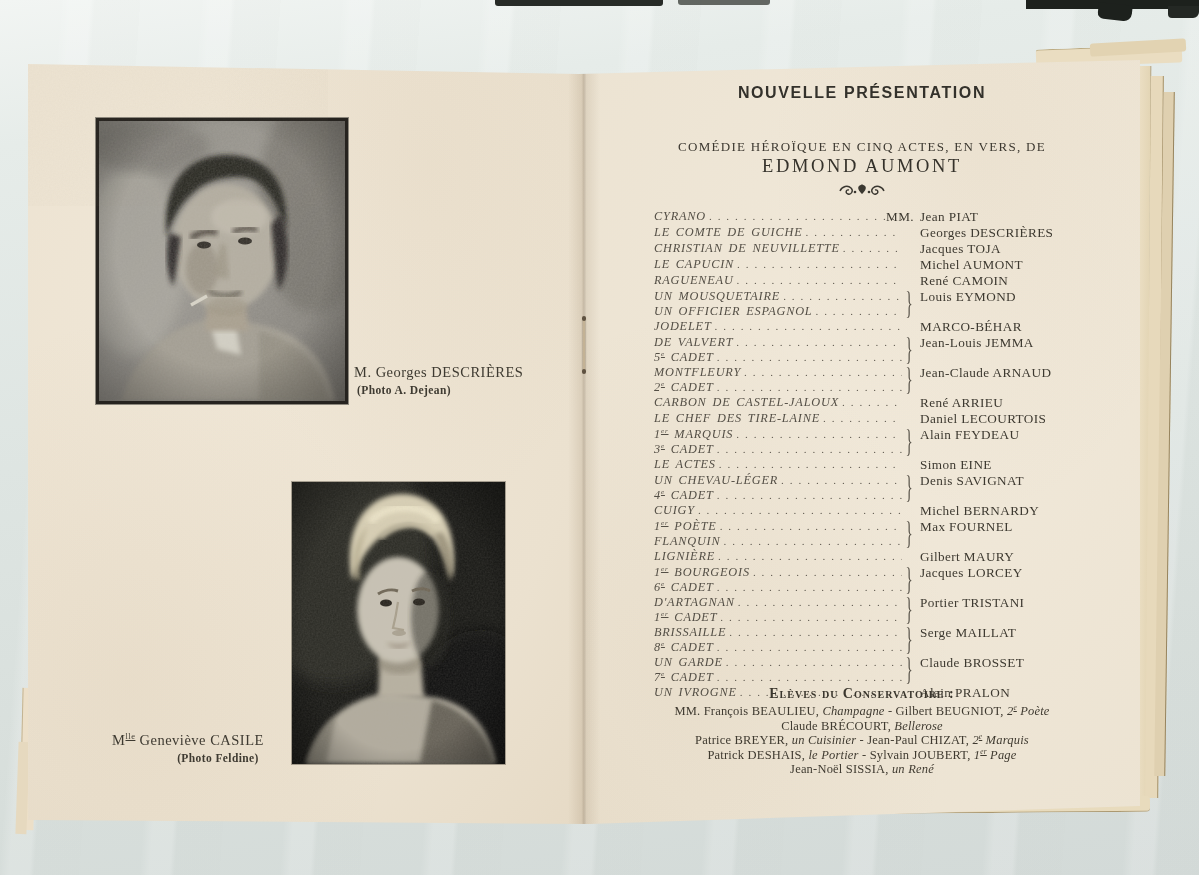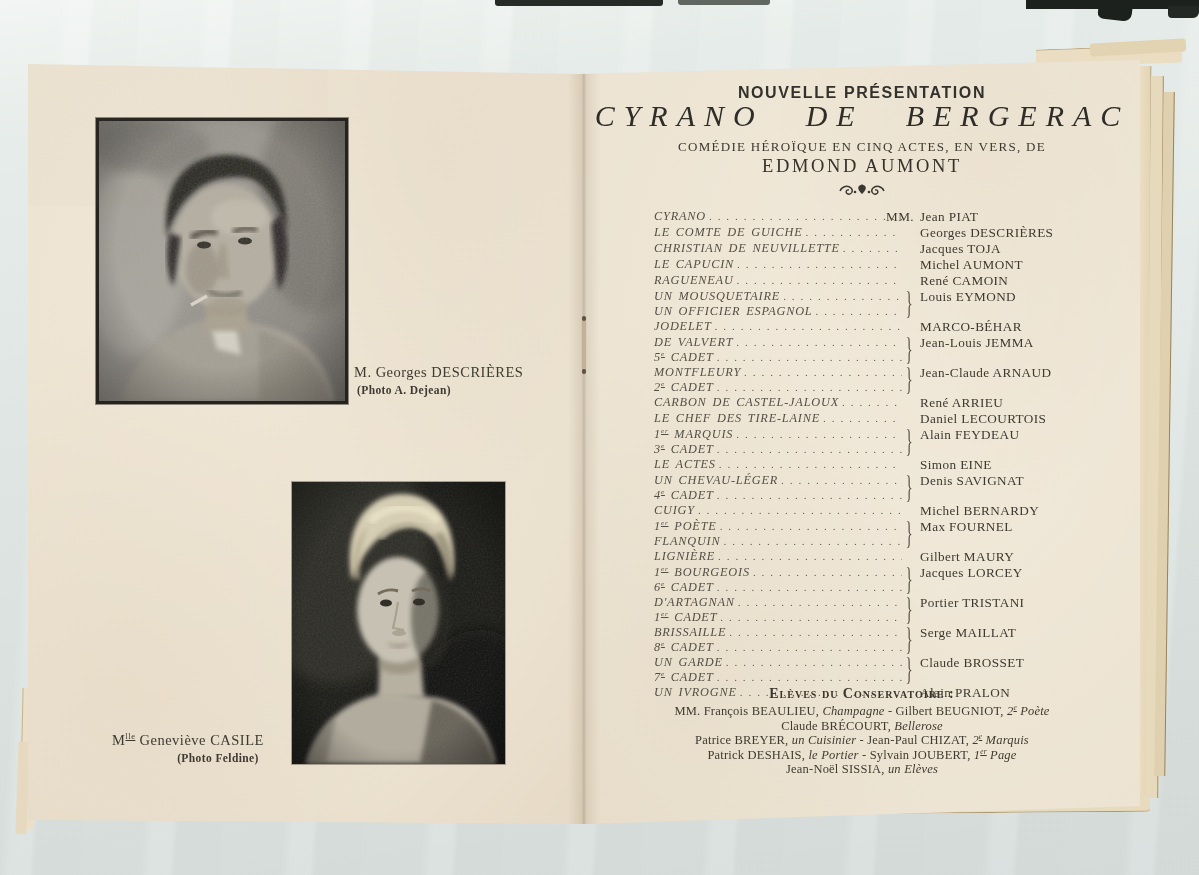--- a/index.html
+++ b/index.html
@@ -205,21 +205,20 @@
         <rect width="213" height="282" fill="url(#p2vig)"></rect>
       </svg>
     </figure>
     <div class="caption caption2">
       <div class="cap-name">M<sup>lle</sup> Geneviève CASILE</div>
       <div class="cap-credit">(Photo Feldine)</div>
     </div>
 
     <div class="rp">
       <div class="kicker">NOUVELLE PRÉSENTATION</div>
-      <div class="title">CYRANO DE BERGERAC</div>
       <div class="subtitle">COMÉDIE HÉROÏQUE EN CINQ ACTES, EN VERS, DE</div>
       <div class="author">EDMOND AUMONT</div>
       <div class="ornament">
         <svg width="46" height="16" viewBox="0 0 46 16">
           <path d="M1,9 C3,4 9,3 12,6 C15,9 12,13 9,12 C6,11 7,7 10,8" fill="none" stroke="#3b3831" stroke-width="1.4"></path>
           <path d="M45,9 C43,4 37,3 34,6 C31,9 34,13 37,12 C40,11 39,7 36,8" fill="none" stroke="#3b3831" stroke-width="1.4"></path>
           <path d="M20,4 C23,2 23,2 26,4 C28,6 26,9 23,12 C20,9 18,6 20,4 Z" fill="#3b3831"></path>
           <circle cx="16" cy="10" r="1.3" fill="#3b3831"></circle>
             <circle cx="30" cy="10" r="1.3" fill="#3b3831"></circle>
         </svg>
@@ -486,21 +485,21 @@
             <div class="cast-name">Alain PRALON</div>
           </div>
         </div>
       <div class="cons">
         <div class="cons-head">Elèves du Conservatoire :</div>
         <div class="cons-lines">
             <div class="cons-line"><span>MM. François BEAULIEU, </span><span class="it">Champagne</span><span> - Gilbert BEUGNIOT, </span><span class="it">2<sup>e</sup> Poète</span></div>
             <div class="cons-line"><span>Claude BRÉCOURT, </span><span class="it">Bellerose</span></div>
             <div class="cons-line"><span>Patrice BREYER, </span><span class="it">un Cuisinier</span><span> - Jean-Paul CHIZAT, </span><span class="it">2<sup>e</sup> Marquis</span></div>
             <div class="cons-line"><span>Patrick DESHAIS, </span><span class="it">le Portier</span><span> - Sylvain JOUBERT, </span><span class="it">1<sup>er</sup> Page</span></div>
-            <div class="cons-line"><span>Jean-Noël SISSIA, </span><span class="it">un Elèves</span></div>
+            <div class="cons-line"><span>Jean-Noël SISSIA, </span><span class="it">un René</span></div>
           </div>
       </div>
     </div>
 
     <svg class="grain">
       <filter id="gpaper">
           <feTurbulence type="fractalNoise" baseFrequency="0.7" numOctaves="2"></feTurbulence>
         <feColorMatrix type="matrix" values="0 0 0 0 0.35 0 0 0 0 0.3 0 0 0 0 0.2 0 0 0 1 0"></feColorMatrix>
         </filter>
       <rect width="100%" height="100%" filter="url(#gpaper)"></rect>

